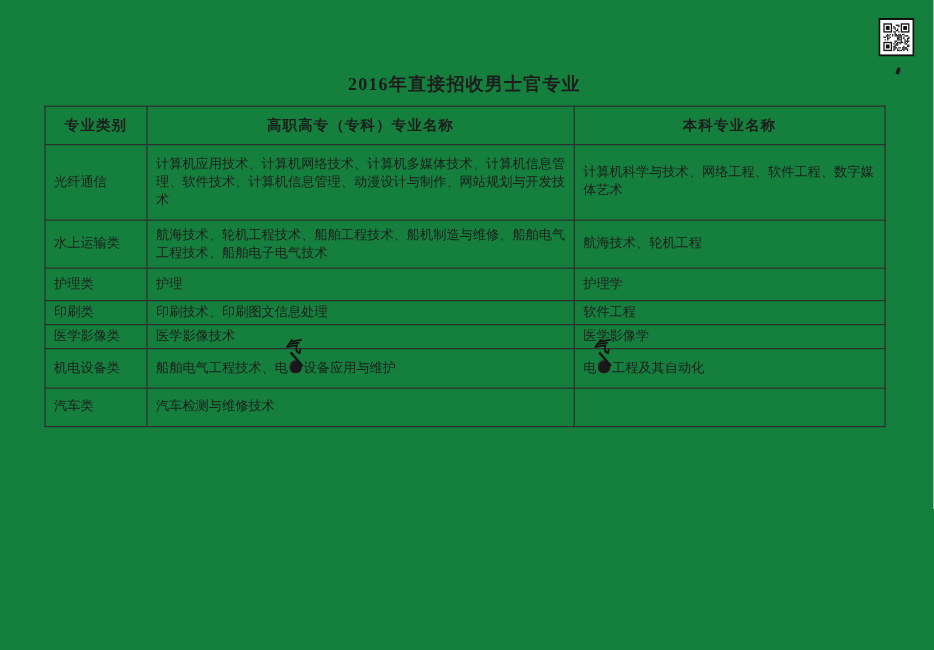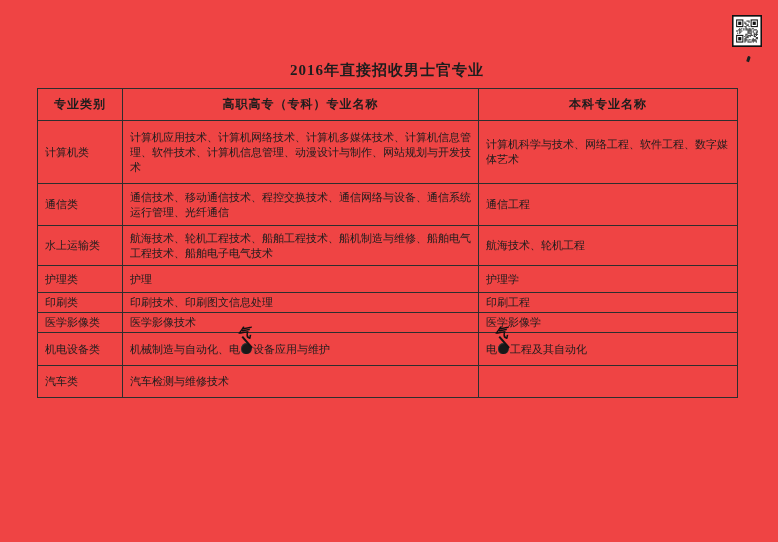--- a/index.html
+++ b/index.html
@@ -1,17 +1,17 @@
 <!DOCTYPE html>
 <html><head>
 <meta charset="utf-8">
 <style>
   html,body { margin:0; padding:0; background:#ffffff; }
   .page {
-    position:relative; width:778px; height:542px; background:#ef4444;
+    position:relative; width:778px; height:542px; background:#15803d;
     overflow:hidden; color:#1d1d1d;
     font-family:"Liberation Serif","DejaVu Serif",serif;
   }
   
   .doc-title {
     position:absolute; left:37px; top:61px; width:700px; margin:0;
     text-align:center; font-size:15px; font-weight:bold; letter-spacing:1px;
   }
   
   table.majors {
@@ -212,53 +212,48 @@
       </colgroup>
     <thead>
       <tr class="hdr">
         <th>专业类别</th>
         <th>高职高专（专科）专业名称</th>
         <th>本科专业名称</th>
       </tr>
     </thead>
     <tbody>
       <tr class="r1">
-        <td class="cat">计算机类</td>
+        <td class="cat">光纤通信</td>
         <td>计算机应用技术、计算机网络技术、计算机多媒体技术、计算机信息管理、软件技术、计算机信息管理、动漫设计与制作、网站规划与开发技术</td>
         <td>计算机科学与技术、网络工程、软件工程、数字媒体艺术</td>
-      </tr>
-      <tr class="r2">
-        <td class="cat">通信类</td>
-        <td>通信技术、移动通信技术、程控交换技术、通信网络与设备、通信系统运行管理、光纤通信</td>
-        <td>通信工程</td>
       </tr>
       <tr class="r3">
         <td class="cat">水上运输类</td>
         <td>航海技术、轮机工程技术、船舶工程技术、船机制造与维修、船舶电气工程技术、船舶电子电气技术</td>
         <td>航海技术、轮机工程</td>
       </tr>
       <tr class="r4">
         <td class="cat">护理类</td>
         <td>护理</td>
         <td>护理学</td>
       </tr>
       <tr class="r6">
         <td class="cat">印刷类</td>
         <td>印刷技术、印刷图文信息处理</td>
-        <td>印刷工程</td>
+        <td>软件工程</td>
       </tr>
       <tr class="r7">
         <td class="cat">医学影像类</td>
         <td>医学影像技术</td>
         <td>医学影像学</td>
       </tr>
       <tr class="r10">
         <td class="cat">机电设备类</td>
         <td>
-          <span>机械制造与自动化、电</span><span class="smudge"><span class="hand">气</span></span><span>设备应用与维护</span>
+          <span>船舶电气工程技术、电</span><span class="smudge"><span class="hand">气</span></span><span>设备应用与维护</span>
         </td>
         <td>
           <span>电</span><span class="smudge"><span class="hand">气</span></span><span>工程及其自动化</span>
         </td>
       </tr>
       <tr class="r11">
         <td class="cat">汽车类</td>
         <td>汽车检测与维修技术</td>
         <td></td>
       </tr>

